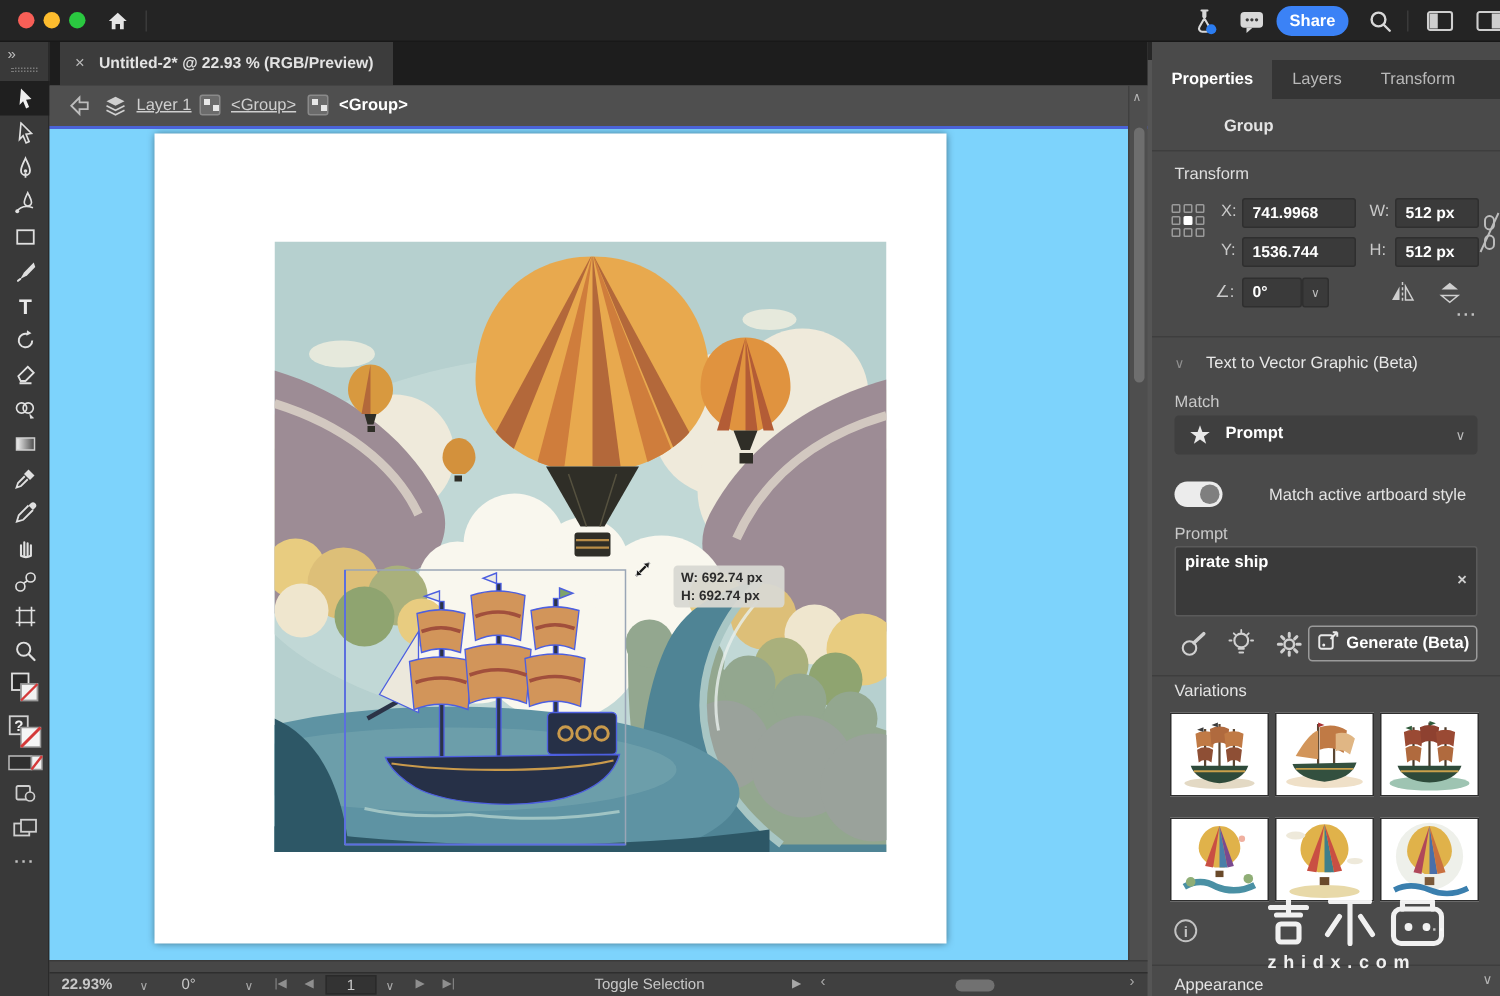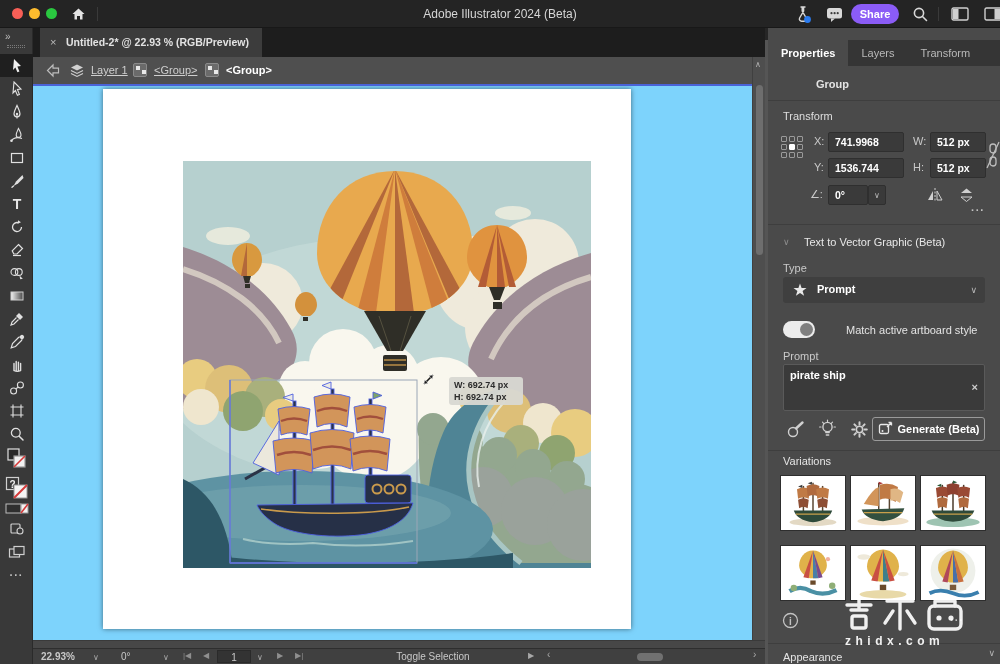--- a/index.html
+++ b/index.html
@@ -6,21 +6,21 @@
   html,body { background:#111; }
   body { font-family:"Liberation Sans", sans-serif; }
   #app { position:relative; width:1000px; height:664px; overflow:hidden; background:#555; color:#d9d9d9; font-size:11px; }
   .a { position:absolute; }
 
   
   #titlebar { left:0; top:0; width:1000px; height:28px; background:#242424; border-bottom:1px solid #181818; }
   .tl { display:inline-block; width:11px; height:11px; border-radius:50%; margin-right:6px; }
   .tl.red{background:#f85f57}.tl.yellow{background:#fdbc2e}.tl.green{background:#2ac840}
   .tb-title { left:0; right:0; top:7px; text-align:center; color:#d6d6d6; font-size:12px; }
-  .share-btn { left:851px; top:4px; width:48px; height:20px; background:#8b5cf6; border-radius:11px; color:#fff; font-size:11px; font-weight:bold; text-align:center; line-height:20px; cursor:pointer; }
+  .share-btn { left:851px; top:4px; width:48px; height:20px; background:#3b82f6; border-radius:11px; color:#fff; font-size:11px; font-weight:bold; text-align:center; line-height:20px; cursor:pointer; }
   .tb-div { width:1px; height:14px; background:#3a3a3a; top:7px; }
 
   
   #tabbar { left:33px; top:28px; width:732px; height:29px; background:#1d1d1d; }
   #doctab { left:7px; top:0; width:222px; height:29px; background:#3c3c3c; color:#e3e3e3; line-height:29px; }
   #doctab .x { position:absolute; left:10px; top:0; color:#bbb; cursor:pointer; }
   #doctab .lbl { position:absolute; left:26px; top:0; font-weight:bold; font-size:10.5px; white-space:nowrap; }
   #paneltopstrip { left:765px; top:28px; width:235px; height:12px; background:#262626; }
 
   
@@ -84,21 +84,20 @@
 <div id="app">
 
   <div class="a" id="titlebar">
     <div class="a" style="left:12px;top:8px;">
       <span class="tl red"></span><span class="tl yellow"></span><span class="tl green"></span>
     </div>
     <svg class="a" style="left:70px;top:6px;" width="17" height="16" viewBox="0 0 16 16">
         <path d="M2,8 L8,2.5 L14,8 H12 V13.5 H9.5 V10 H6.5 V13.5 H4 V8 Z" fill="#e4e4e4"></path>
       </svg>
     <div class="a tb-div" style="left:97px;"></div>
-    <div class="a tb-title">Adobe Illustrator 2024 (Beta)</div>
     <svg class="a" style="left:794px;top:5px;" width="18" height="19" viewBox="0 0 18 19">
       <path d="M7,2 h4 M8.2,2 v4 l4,7 a2.2,2.2 0 0 1 -2,3.2 H7.6 a2.2,2.2 0 0 1 -2,-3.2 l4,-7 v-4" fill="none" stroke="#d8d8d8" stroke-width="1.4" stroke-linecap="round"></path>
       <circle cx="13.5" cy="14.5" r="3.4" fill="#2b7cf0"></circle>
     </svg>
     <svg class="a" style="left:826px;top:7px;" width="18" height="16" viewBox="0 0 18 16">
       <rect x="1" y="1" width="15" height="10.5" rx="2.5" fill="#d8d8d8"></rect>
       <path d="M5,11.5 v3.5 l4,-3.5 Z" fill="#d8d8d8"></path>
       <circle cx="5.5" cy="6.2" r="1.1" fill="#3a3a3a"></circle>
         <circle cx="8.6" cy="6.2" r="1.1" fill="#3a3a3a"></circle>
         <circle cx="11.7" cy="6.2" r="1.1" fill="#3a3a3a"></circle>
@@ -534,21 +533,21 @@
     </svg>
     <svg class="a" style="left:190px;top:159px;" width="18" height="16" viewBox="0 0 18 16">
       <path d="M3,6 L14,6 L8.5,1.5 Z" fill="#cfcfcf"></path>
         <path d="M3,10 L14,10 L8.5,14.5 Z" fill="none" stroke="#cfcfcf"></path>
     </svg>
     <div class="a ellip" style="left:203px;top:176px;">···</div>
     <div class="a pdiv" style="top:196px;"></div>
 
     <div class="a" style="left:15px;top:209px;color:#8f8f8f;font-size:9px;cursor:pointer;">∨</div>
     <div class="a plabel" style="left:36px;top:208px;color:#e8e8e8;">Text to Vector Graphic (Beta)</div>
-    <div class="a plabel" style="left:15px;top:234px;">Type</div>
+    <div class="a plabel" style="left:15px;top:234px;">Match</div>
     <div class="a" id="typesel">
       <svg class="a" style="left:9px;top:5px;" width="16" height="16" viewBox="0 0 16 16">
         <path d="M8,1.5 L9.6,6 L14.5,6 L10.6,9 L12.1,13.8 L8,11 L3.9,13.8 L5.4,9 L1.5,6 L6.4,6 Z" fill="#e8e8e8"></path>
       </svg>
       <span class="a" style="left:34px;top:6px;color:#fff;font-weight:bold;">Prompt</span>
       <span class="a" style="right:8px;top:8px;color:#bbb;font-size:9px;">∨</span>
     </div>
     <div class="a toggle">
         <span class="knob"></span>
       </div>

